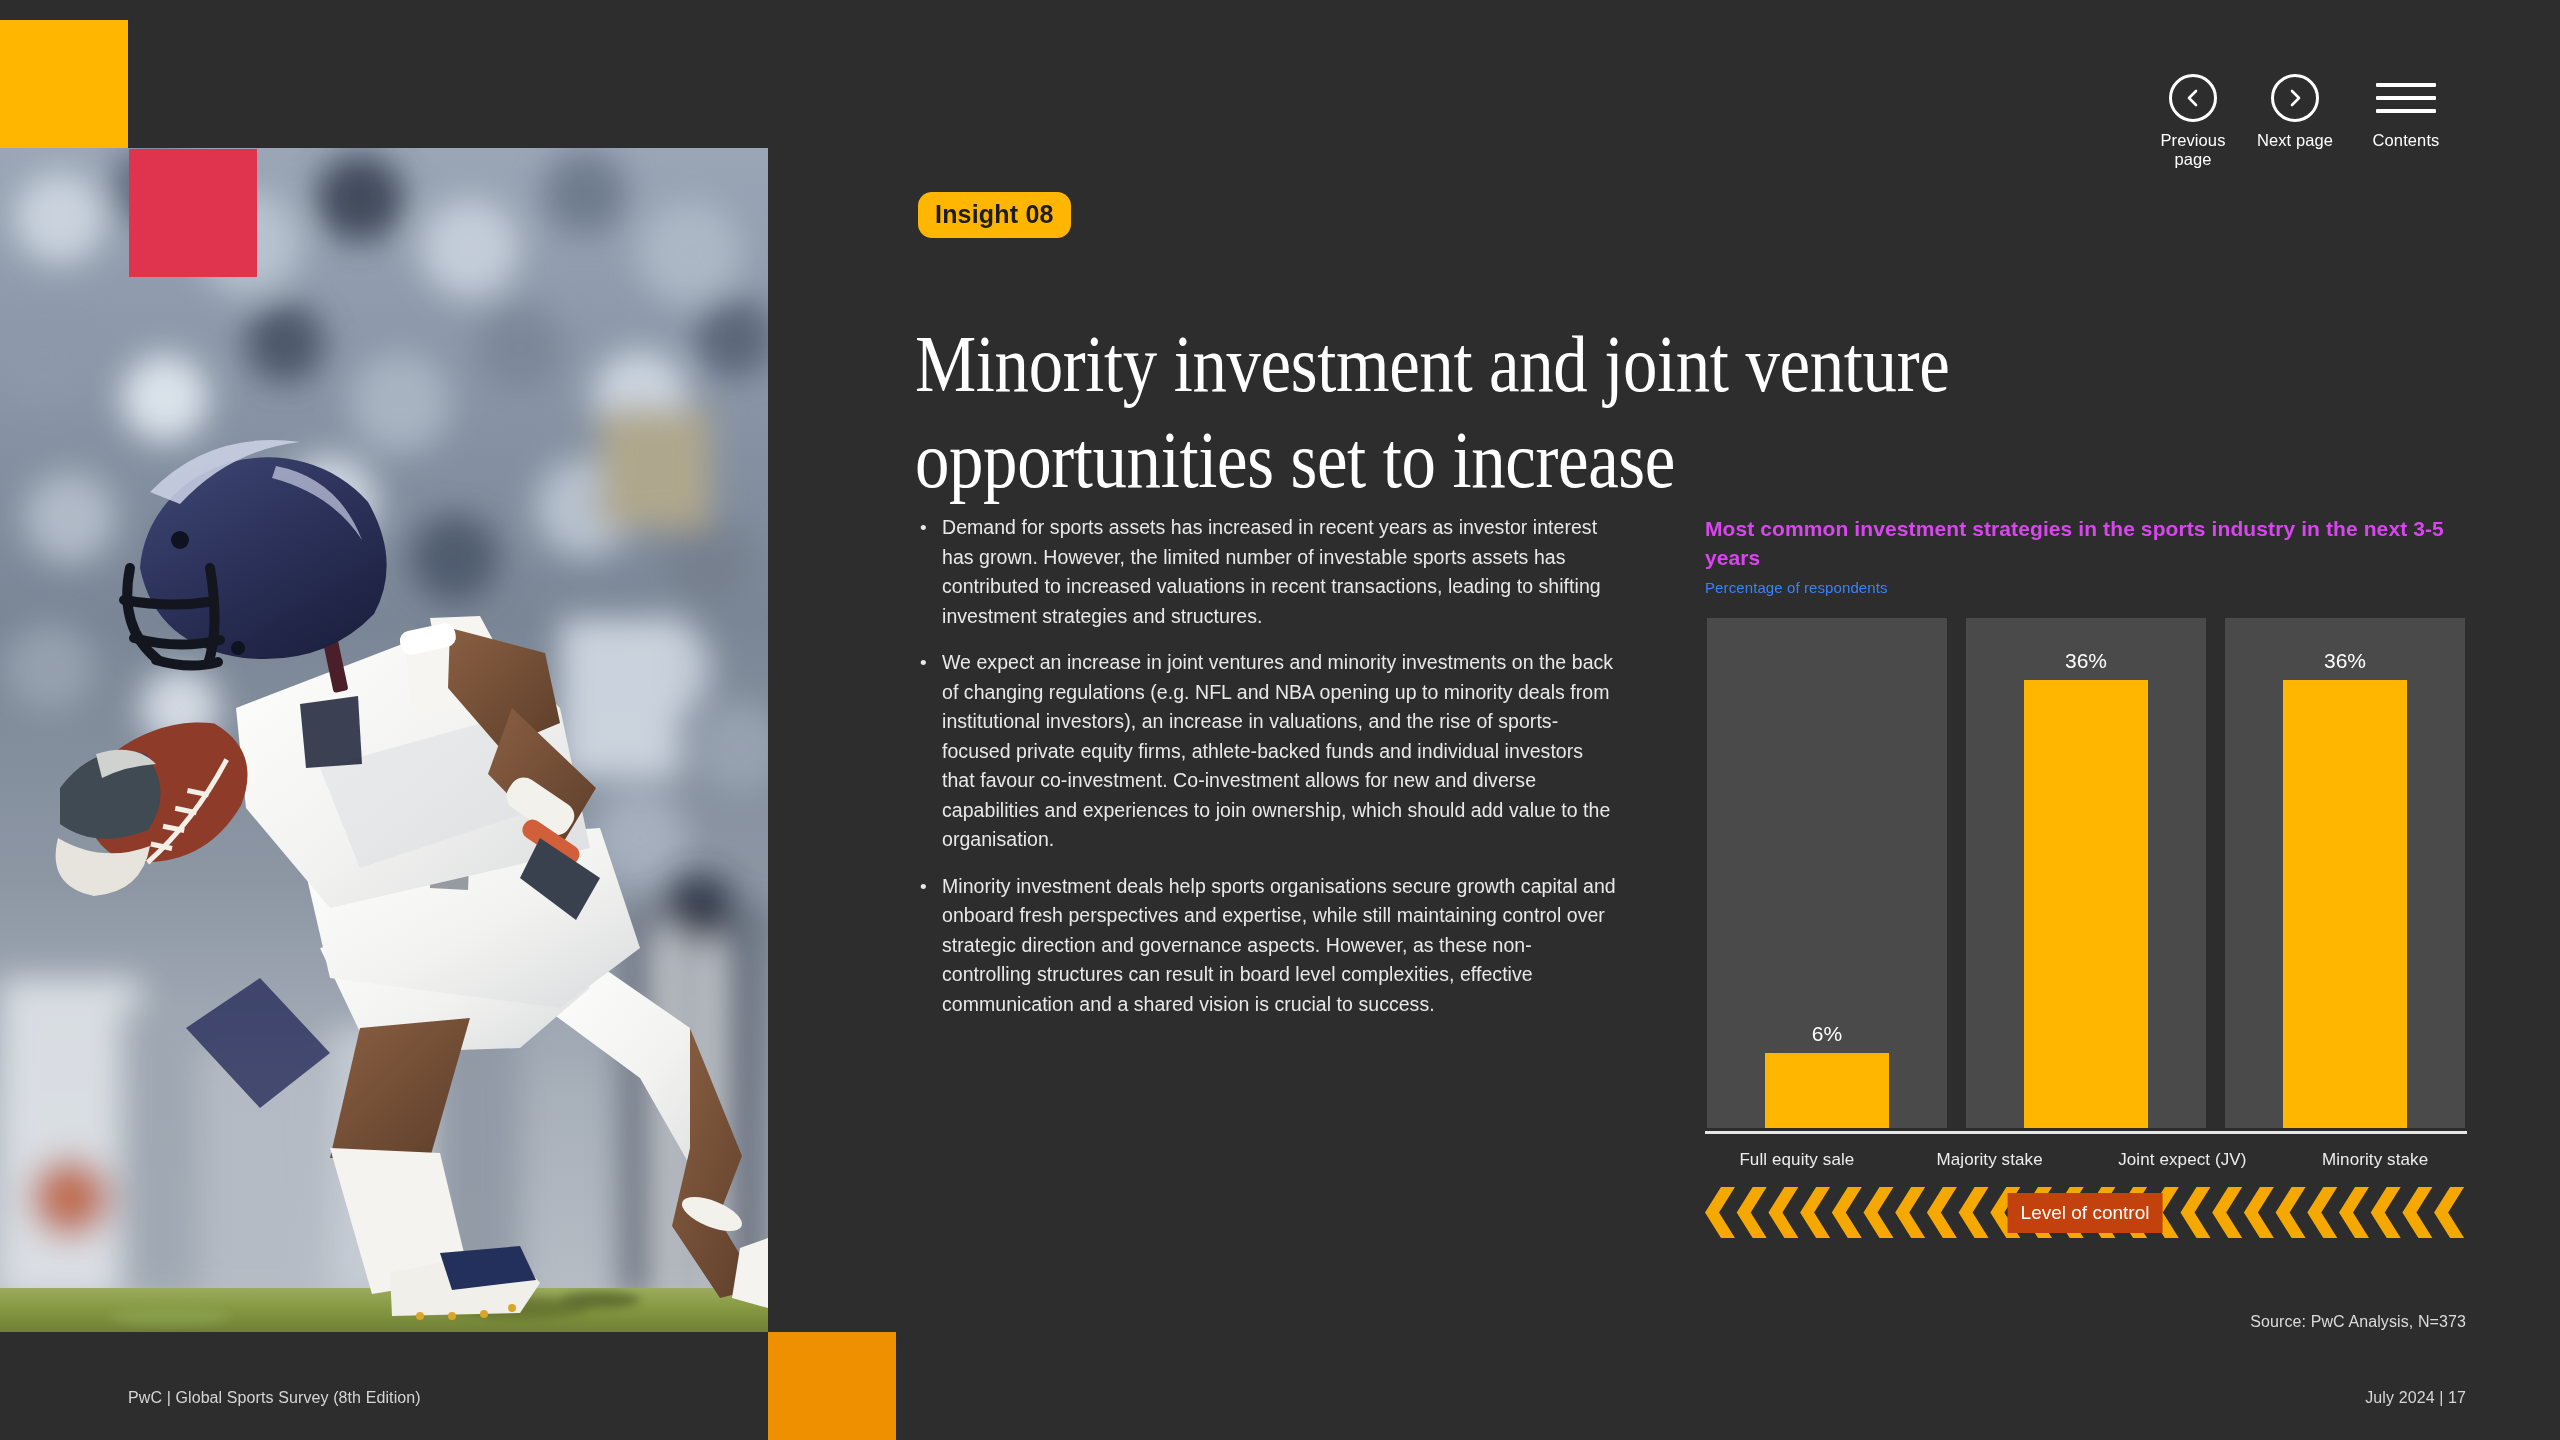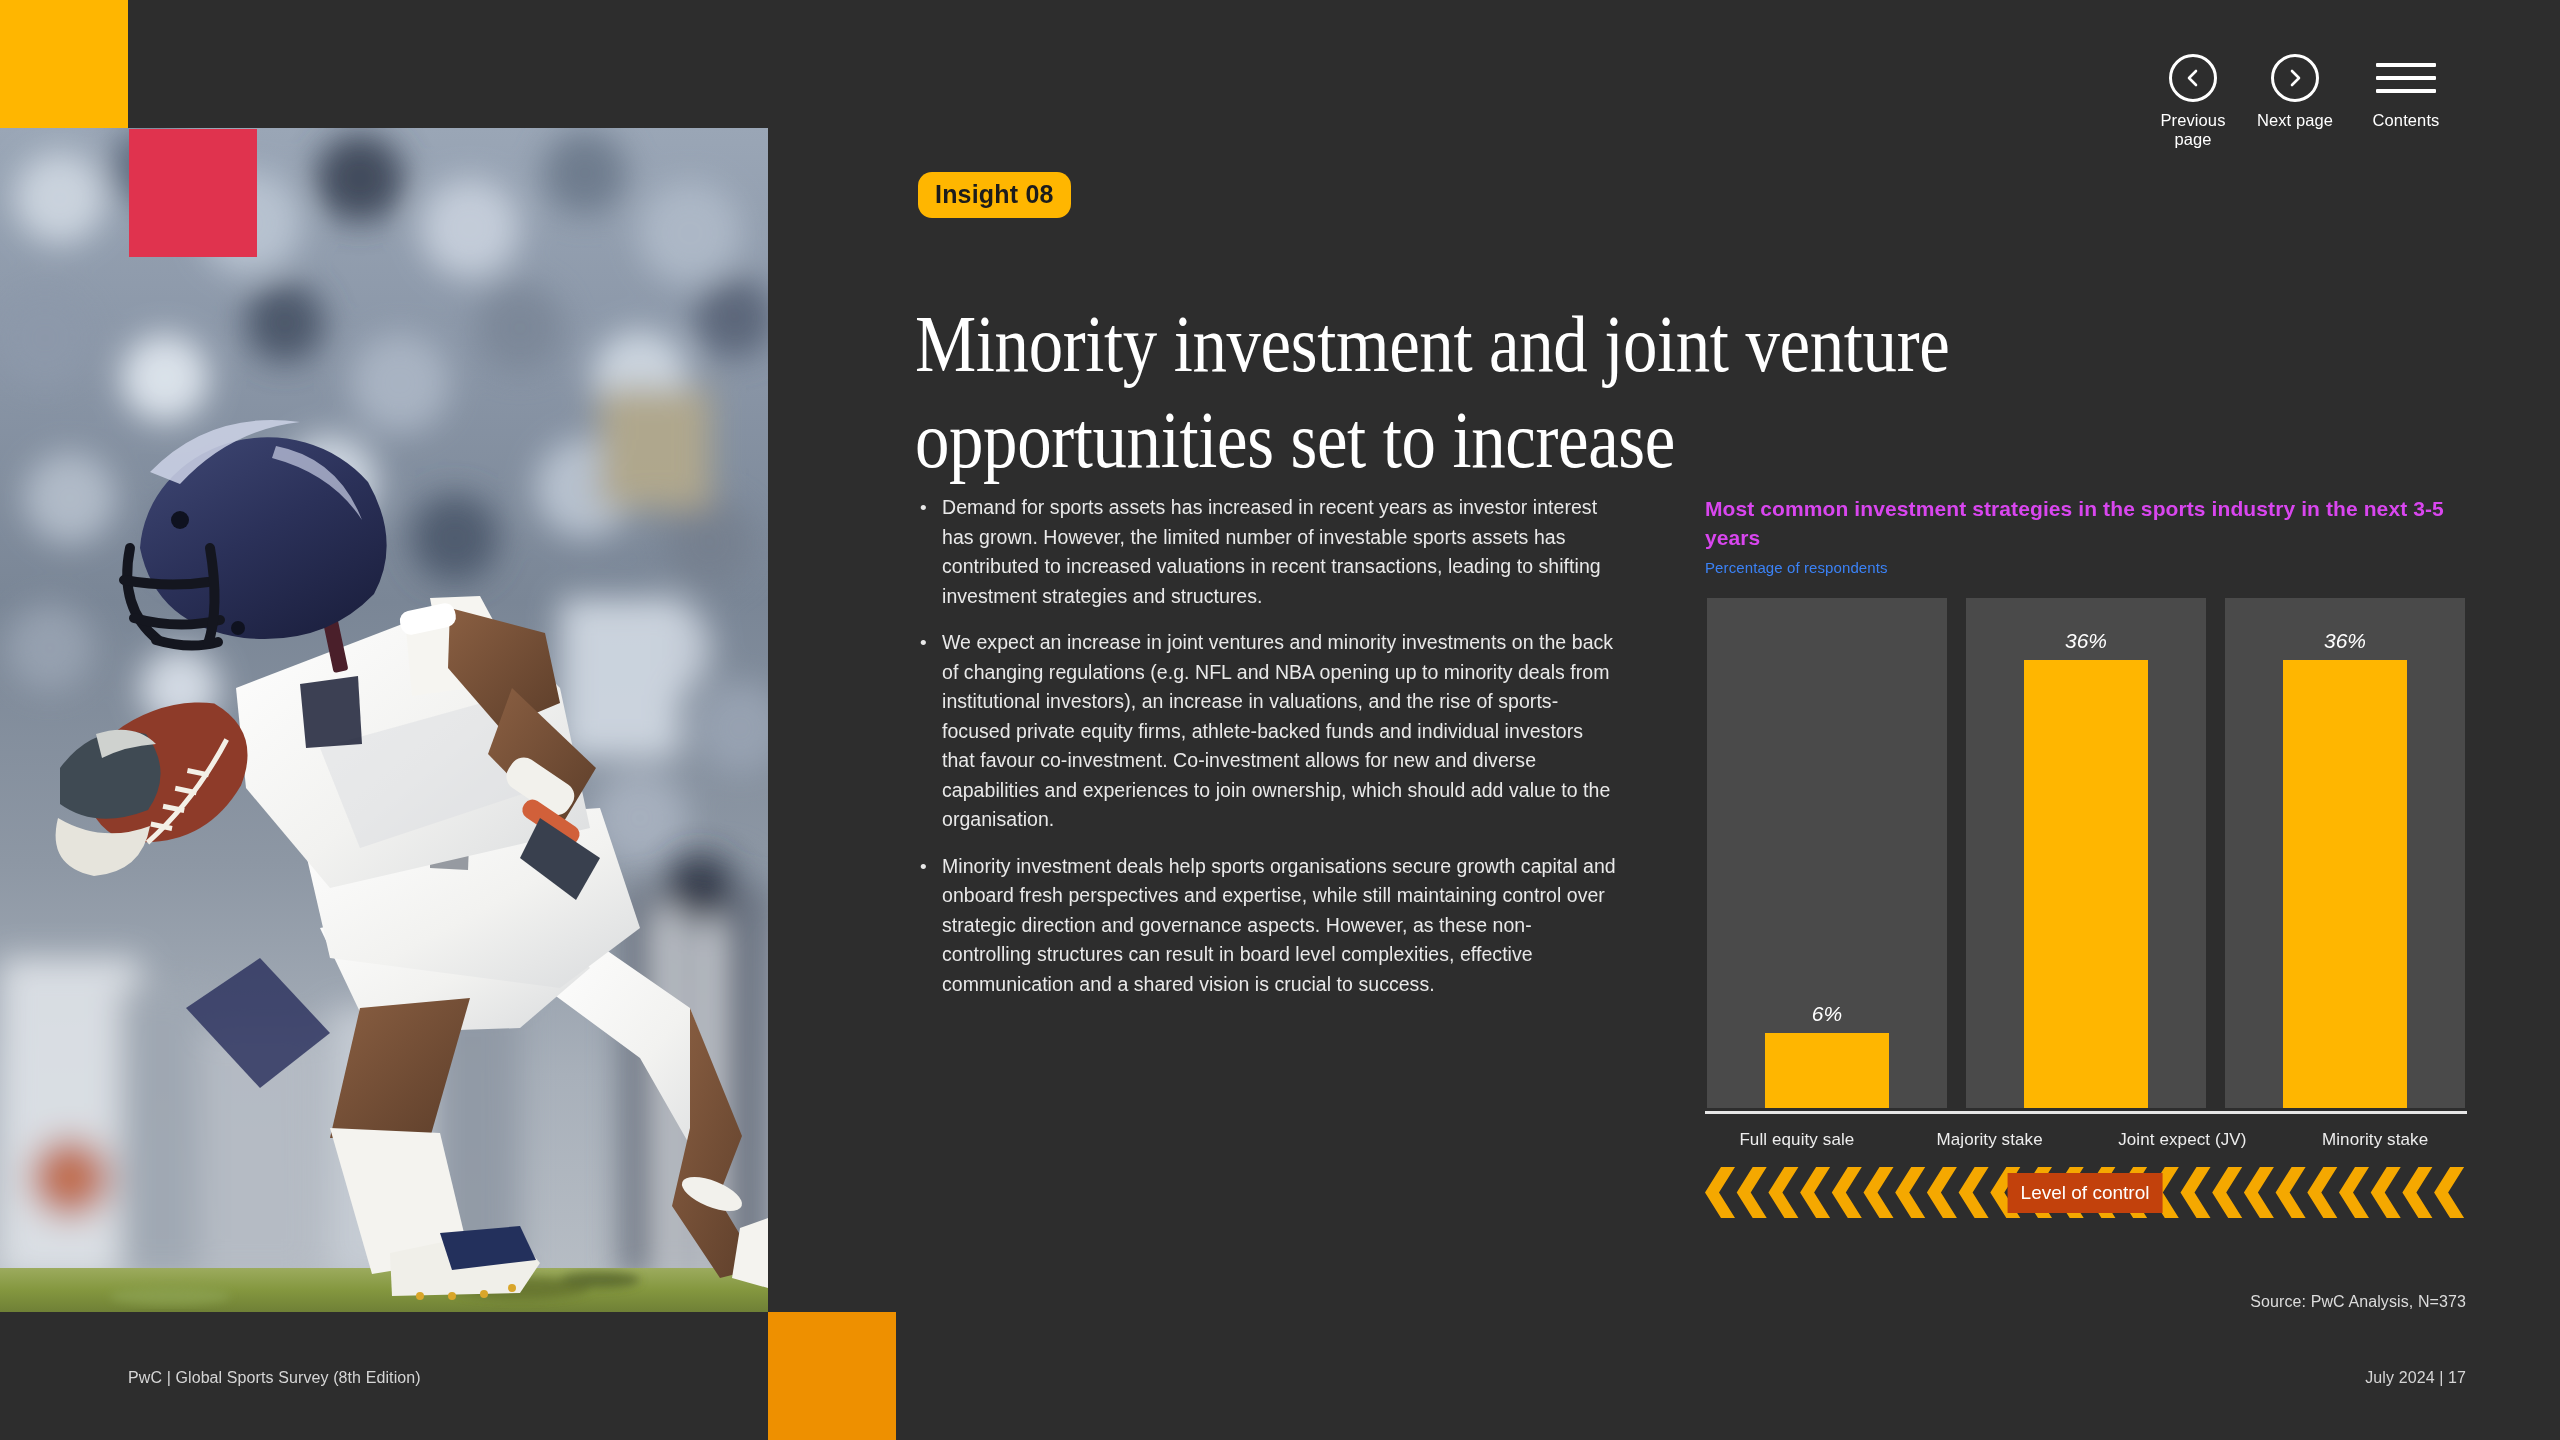--- a/index.html
+++ b/index.html
@@ -2,21 +2,21 @@
 <html><head>
 <meta charset="utf-8">
 <style>
   html,body{margin:0;padding:0;background:#2d2d2d;}
   body{
     width:2560px;height:1440px;overflow:hidden;position:relative;
     font-family:"Liberation Sans", sans-serif;
     background:#2d2d2d;color:#ffffff;
     -webkit-font-smoothing:antialiased;
   }
-  .page{position:absolute;inset:0;background:#2d2d2d;}
+  .page{position:absolute;inset:0;background:#2d2d2d;margin-top:20px;}
 
   
   .blk-yellow{position:absolute;left:0;top:0;width:128px;height:128px;background:#ffb600;z-index:6;}
   .blk-red{position:absolute;left:129px;top:129px;width:128px;height:128px;background:#e0334e;z-index:6;}
   .blk-orange{position:absolute;left:768px;top:1312px;width:128px;height:128px;background:#ee9000;z-index:6;}
 
   
   .hero{position:absolute;left:0;top:128px;width:768px;height:1184px;overflow:hidden;background:#6f7a88;z-index:2;}
   .hero svg{display:block;width:768px;height:1184px;}
 
@@ -48,21 +48,21 @@
 
   
   .chart-wrap{position:absolute;left:1705px;top:494px;width:760px;z-index:8;}
   .chart-title{font-size:21px;line-height:29px;font-weight:bold;color:#d946ef;letter-spacing:.1px;}
   .chart-sub{font-size:15px;line-height:29px;font-weight:400;color:#3b82f6;letter-spacing:.1px;margin-top:1px;}
 
   .plot{position:relative;margin-top:16px;height:521px;}
   .tracks{position:absolute;left:2px;top:0;right:0;bottom:11px;display:flex;gap:19px;}
   .track{flex:1 1 0;background:#4a4a4a;position:relative;}
   .bar{position:absolute;left:50%;transform:translateX(-50%);bottom:0;width:124px;background:#ffb600;}
-  .barval{position:absolute;left:50%;transform:translateX(-50%);font-size:21px;line-height:24px;color:#fff;font-weight:400;white-space:nowrap;font-style:italic;}
+  .barval{position:absolute;left:50%;transform:translateX(-50%);font-size:21px;line-height:24px;color:#fff;font-weight:400;white-space:nowrap;}
   .axis{position:absolute;left:0;right:-2px;bottom:5px;height:3px;background:#e6e6e6;}
 
   .xlabels{display:flex;gap:13px;margin-top:10px;padding-left:2px;}
   .xlab{flex:1 1 0;text-align:center;font-size:17px;line-height:22px;color:#ededed;letter-spacing:.1px;}
 
   .controlband{position:relative;margin-top:16px;height:51px;overflow:hidden;}
   .controlband svg{display:block;width:100%;height:51px;}
   .control-lbl{position:absolute;left:50%;top:50%;transform:translate(-50%,-50%);
       background:#c2410c;color:#fff;font-size:19px;line-height:22px;padding:9px 13px;white-space:nowrap;}
 

